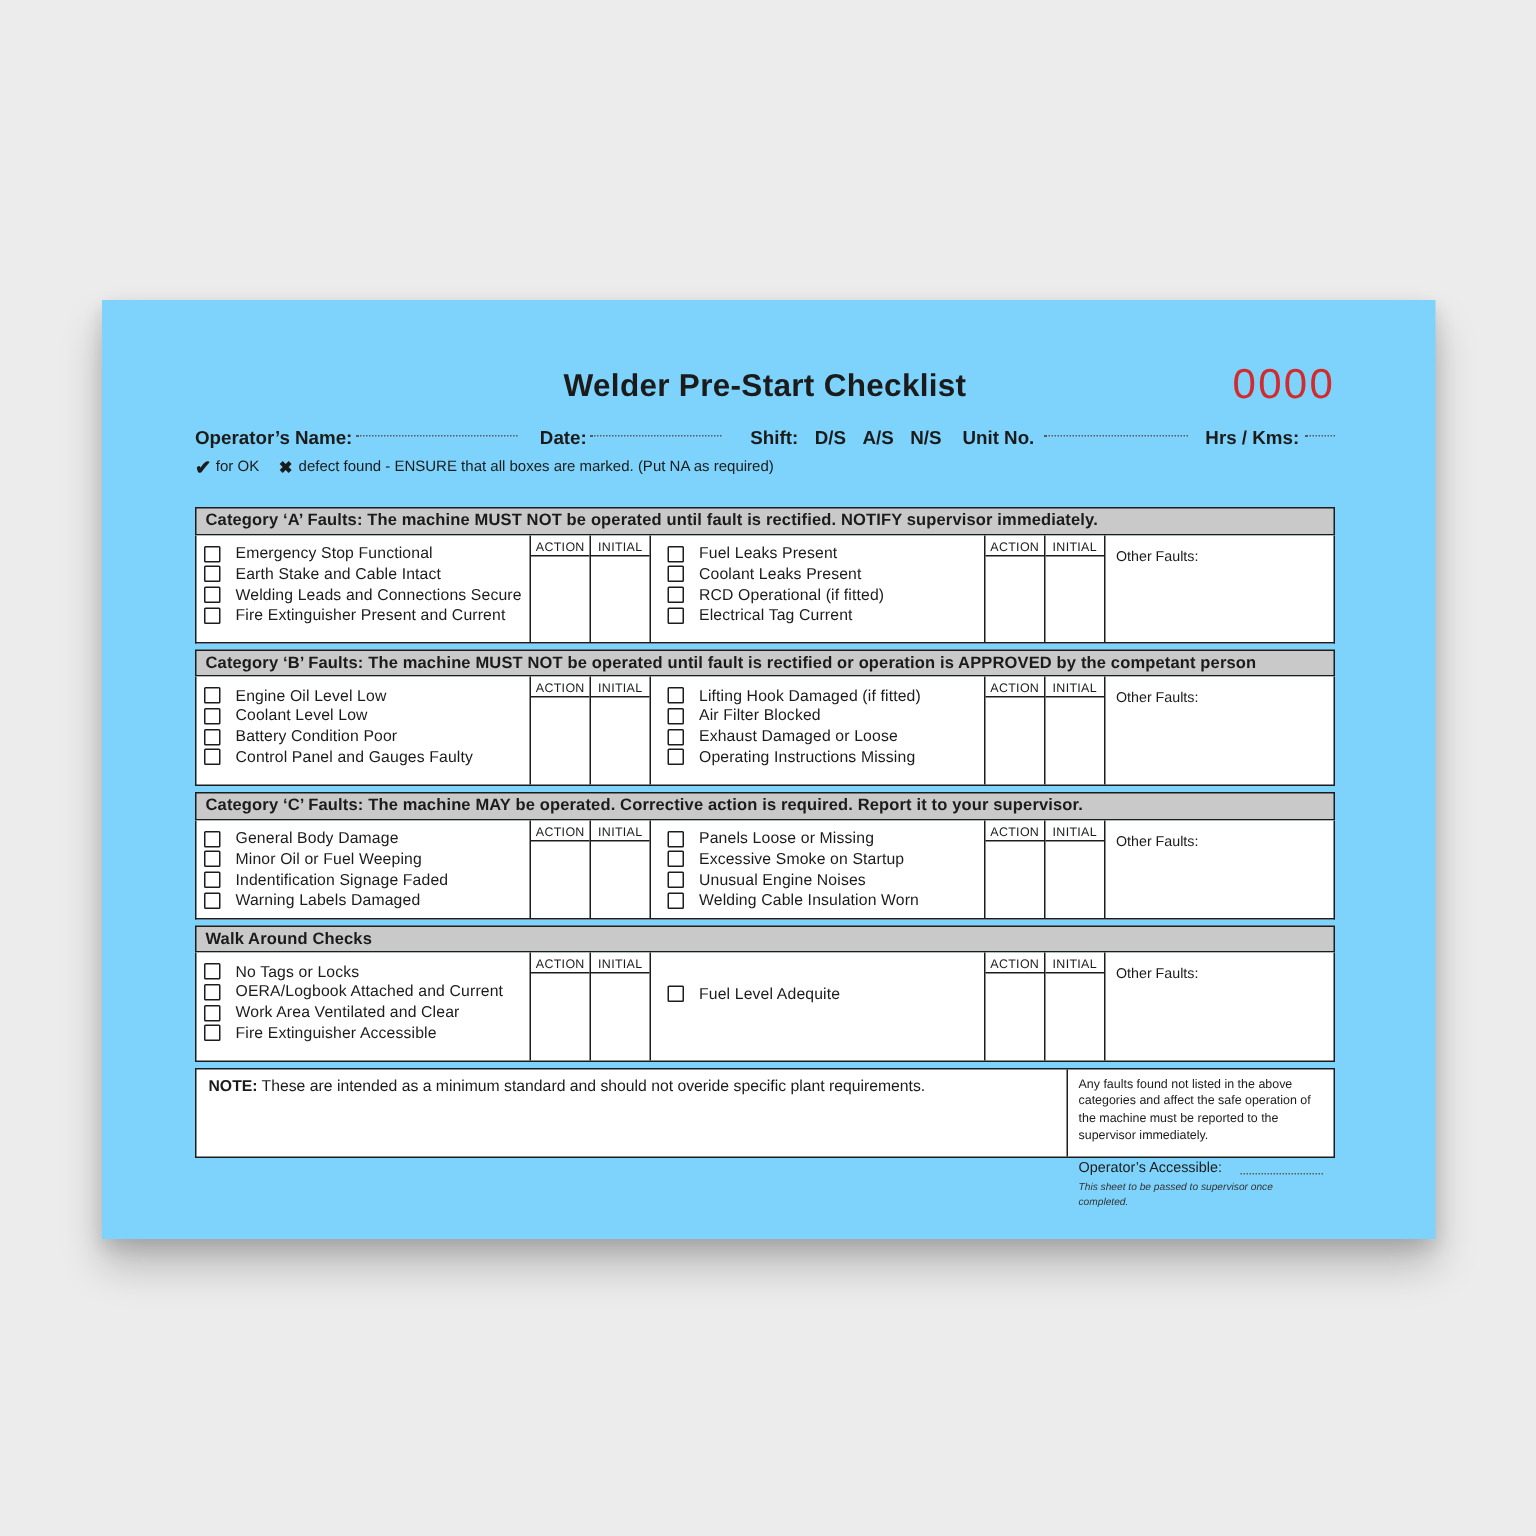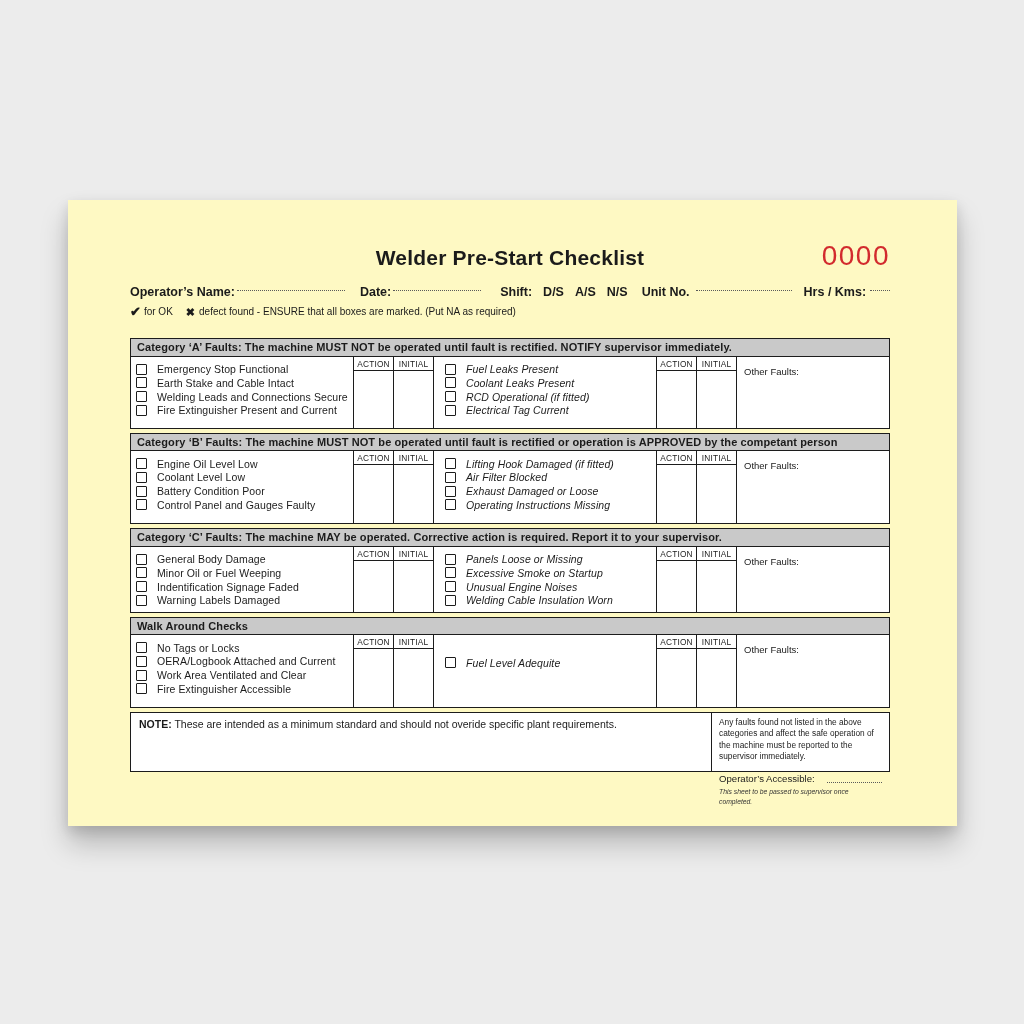--- a/index.html
+++ b/index.html
@@ -7,21 +7,21 @@
   body {
     background:#ececec;
     font-family:"Liberation Sans", sans-serif;
     color:#1b1b1b;
     position:relative;
     overflow:hidden;
   }
   .paper {
     position:absolute; left:68px; top:200px;
     width:889px; height:626px;
-    background:#fef9c3;
+    background:#7dd3fc;
     box-shadow:0 18px 26px rgba(0,0,0,.22), 0 5px 12px rgba(0,0,0,.13);
   }
   .inner { position:absolute; left:62px; right:67px; top:0; }
 
   
   .title-row { position:relative; margin-top:44px; height:30px; }
   .form-title {
     text-align:center; font-size:21px; font-weight:bold;
     letter-spacing:.2px; padding-top:2px;
   }
@@ -59,21 +59,21 @@
     font-weight:bold; font-size:11px; padding:2px 6px 2.5px;
     letter-spacing:.1px;
   }
   .sec-body {
     border:1.5px solid #1c1c1c; border-top:none;
     display:flex; background:#fff;
   }
   .h72 { height:72px; } .h73 { height:73px; } .h66 { height:66px; }
 
   .col-list  { width:222px; padding:7px 0 0 5px; }
-  .col-list2 { width:223px; border-left:1.5px solid #1c1c1c; padding:7px 0 0 11px;font-style:italic; }
+  .col-list2 { width:223px; border-left:1.5px solid #1c1c1c; padding:7px 0 0 11px; }
   .item { display:flex; align-items:center; margin-bottom:2.2px; height:11.5px; }
   .cbx {
     width:11px; height:11px; border:1.6px solid #1c1c1c; border-radius:1px;
     flex:0 0 auto; background:#fff;
   }
   .item .lbl { font-size:10.5px; margin-left:10px; letter-spacing:.1px; }
 
   .col-ai { width:40px; border-left:1.5px solid #1c1c1c; display:flex; flex-direction:column; }
   .ai-hdr {
     height:14px; border-bottom:1.5px solid #1c1c1c;

